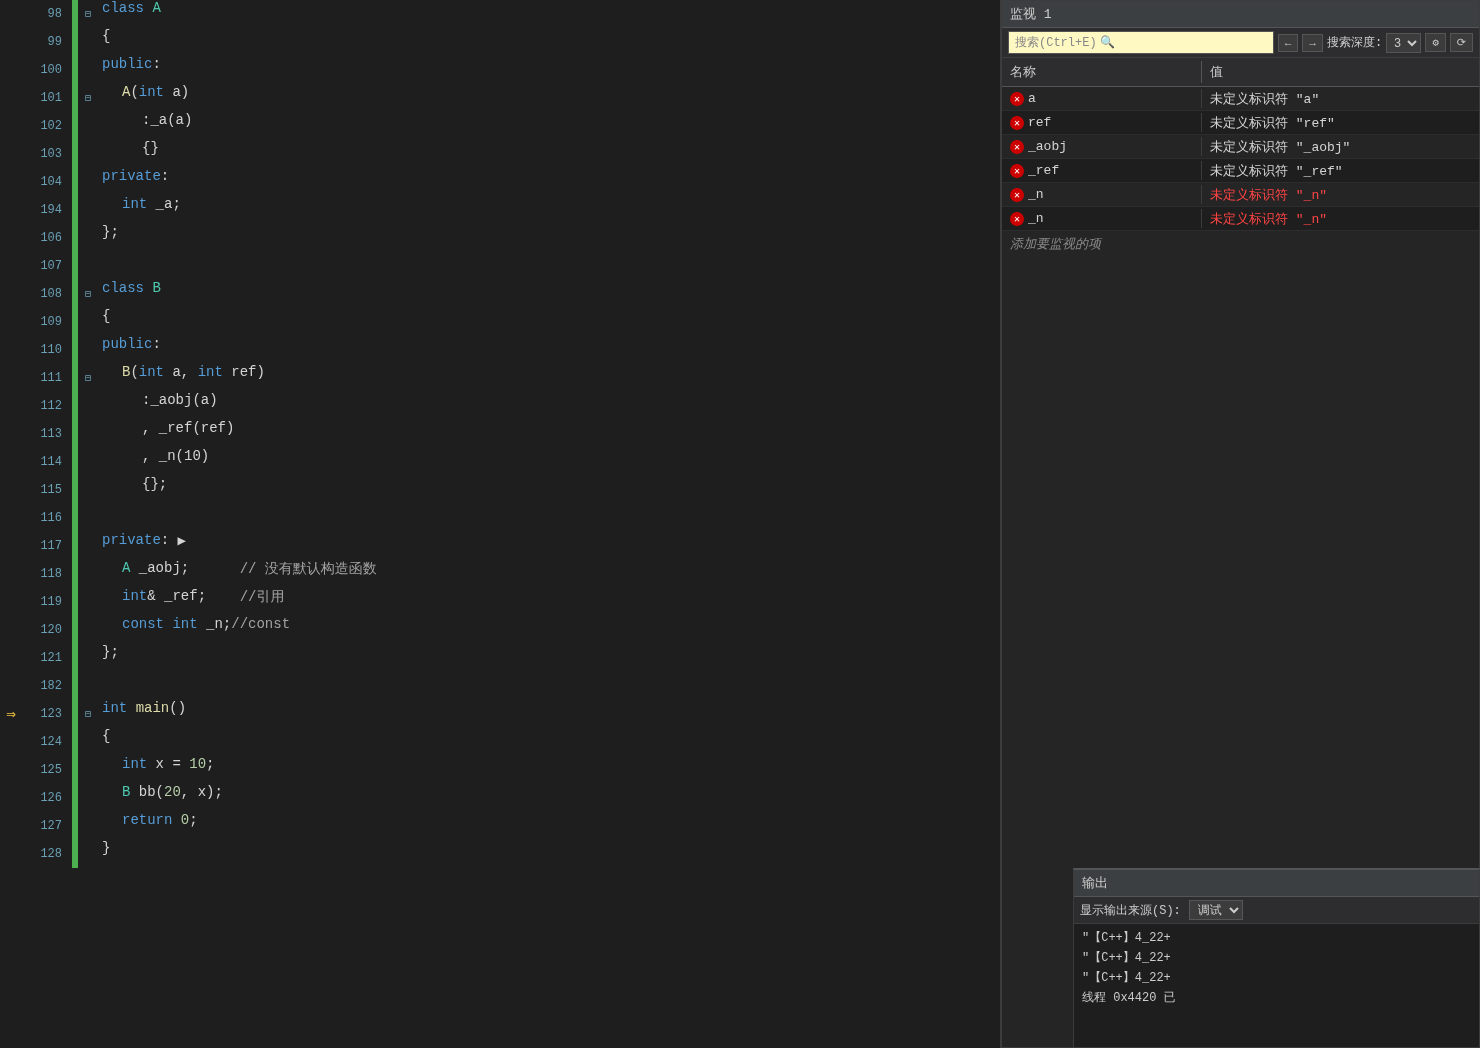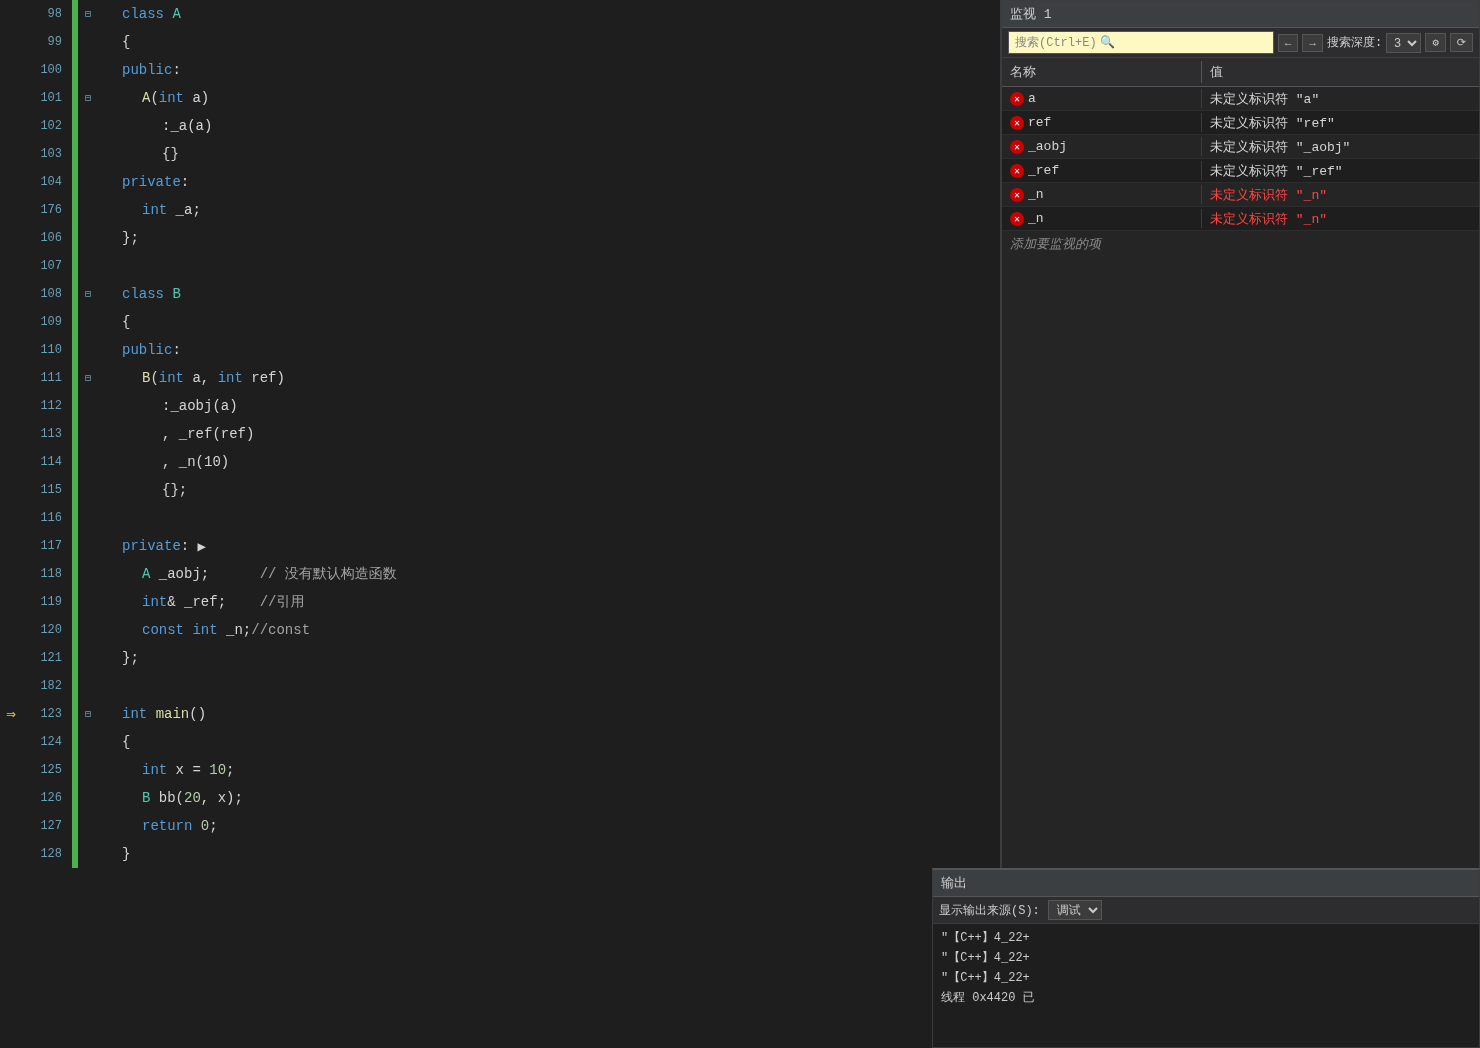--- a/index.html
+++ b/index.html
@@ -77,23 +77,21 @@
       align-items: center;
       justify-content: center;
       color: #6a9fb5;
       font-size: 10px;
     }
 
     .code-content {
       flex: 1;
       padding-left: 4px;
       display: flex;
-      align-items: center;
       white-space: pre;
-      margin-left: 20px;
     }
 
     
     .kw { color: #569cd6; } 
     .normal { color: #d4d4d4; }
     .comment { color: #a3a3a3; }
     .method { color: #dcdcaa; }
     .number { color: #b5cea8; }
     .class-name { color: #4ec9b0; }
 
@@ -247,21 +245,21 @@
       color: #888;
       font-size: 13px;
       font-style: italic;
     }
 
     
     .output-panel {
       position: absolute;
       bottom: 0;
       right: 0;
-      width: 548px;
+      width: 407px;
       height: 180px;
       background: #1e1e1e;
       border: 1px solid #3c3c3c;
       border-top: 2px solid #555;
       display: flex;
       flex-direction: column;
     }
 
     .output-title-bar {
       background: #3c3f41;
@@ -350,21 +348,21 @@
         </div>
         <div class="code-line">
           <div class="line-indicator"></div>
           <div class="line-number">104</div>
           <div class="green-bar"></div>
           <div class="fold-indicator"></div>
           <div class="code-content"><span style="display: inline-block; width: 0px;"></span><span class="kw">private</span><span class="normal">:</span></div>
         </div>
         <div class="code-line">
           <div class="line-indicator"></div>
-          <div class="line-number">176</div>
+          <div class="line-number">194</div>
           <div class="green-bar"></div>
           <div class="fold-indicator"></div>
           <div class="code-content"><span style="display: inline-block; width: 20px;"></span><span class="kw">int</span><span class="normal"> _a;</span></div>
         </div>
         <div class="code-line">
           <div class="line-indicator"></div>
           <div class="line-number">106</div>
           <div class="green-bar"></div>
           <div class="fold-indicator"></div>
           <div class="code-content"><span style="display: inline-block; width: 0px;"></span><span class="normal">};</span></div>

